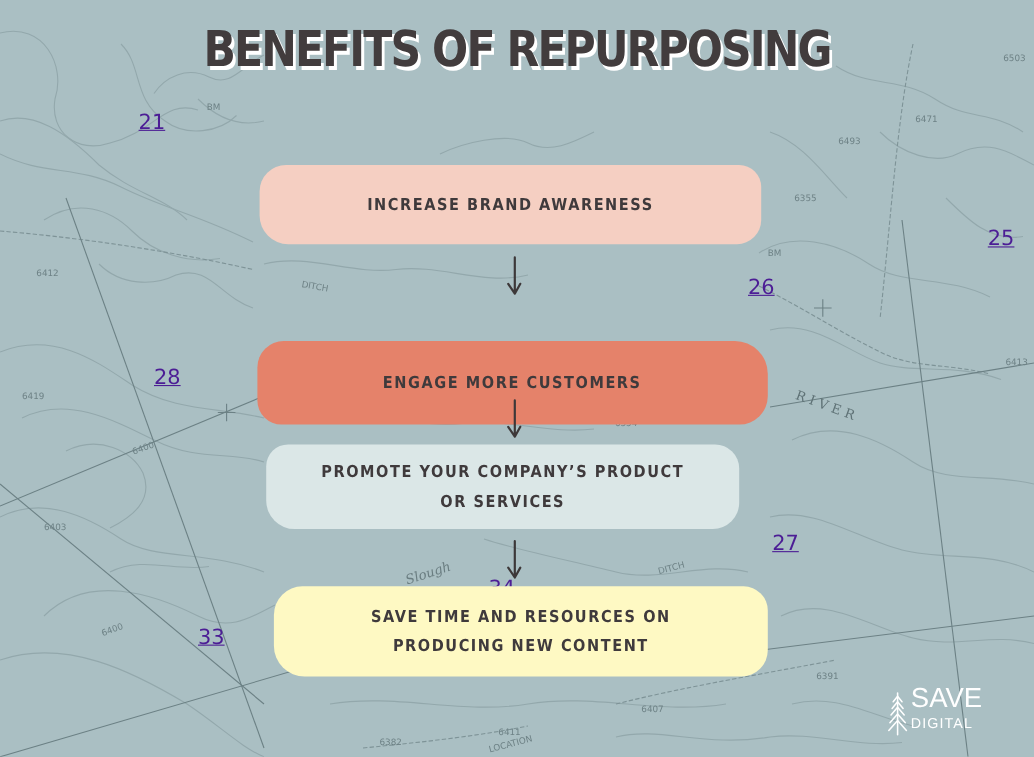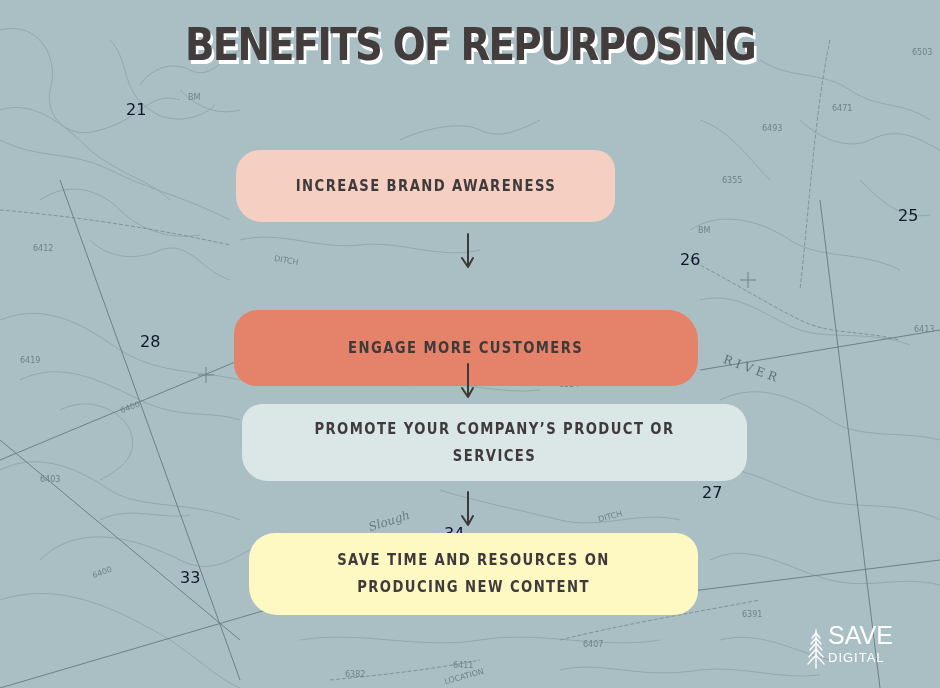--- a/index.html
+++ b/index.html
@@ -10,21 +10,21 @@
     position: relative;
   }
   .canvas { position: absolute; left: 0; top: 0; width: 940px; height: 688px; }
   .map-layer { position: absolute; left: 0; top: 0; width: 940px; height: 688px; }
   .map-label {
     position: absolute;
     font-family: "DejaVu Sans", sans-serif;
     color: #7c8f93;
     white-space: nowrap;
   }
-  .map-label.big { font-size: 16px; color: #0f172a; }
+  .map-label.big { font-size: 19px; color: #4c1d95; text-decoration: underline; }
   .map-label.small { font-size: 8px; color: #6e8286; }
   .map-label.river {
     font-family: "DejaVu Serif", serif;
     font-size: 12px; letter-spacing: 4px; color: #5f7276;
     transform: rotate(20deg);
   }
   .map-label.slough {
     font-family: "DejaVu Serif", serif;
     font-style: italic; font-size: 12px; color: #6a7d81;
     transform: rotate(-18deg);
@@ -48,23 +48,23 @@
     font-family: "DejaVu Sans", sans-serif;
     font-weight: bold;
     font-size: 15px;
     letter-spacing: 1.6px;
     line-height: 27px;
     color: #3f3a3c;
     box-sizing: border-box;
     padding: 0 20px;
   }
   .box .txt { transform: scaleX(0.88); transform-origin: center; display: inline-block; }
-  .b1 { left: 236px; top: 150px; width: 379px; height: 72px; border-radius: 24px 20px 22px 26px; }
+  .b1 { left: 236px; top: 150px; width: 456px; height: 72px; border-radius: 24px 20px 22px 26px; }
   .b2 { left: 234px; top: 278px; width: 464px; height: 76px; border-radius: 24px 30px 26px 22px; }
-  .b3 { left: 242px; top: 404px; width: 505px; height: 77px; border-radius: 20px 22px 24px 26px; }
+  .b3 { left: 242px; top: 404px; width: 430px; height: 77px; border-radius: 20px 22px 24px 26px; }
   .b4 { left: 249px; top: 533px; width: 449px; height: 82px; border-radius: 26px 22px 24px 28px; }
   .arrow { position: absolute; width: 20px; height: 38px; }
   .logo {
     position: absolute; left: 788px; top: 600px; width: 140px; height: 72px;
     color: #ffffff;
   }
   .logo .l1 {
     position: absolute; left: 0; top: 0; font-size: 25px; letter-spacing: 0px;
     font-family: "Liberation Sans", sans-serif; line-height: 25px;
   }

